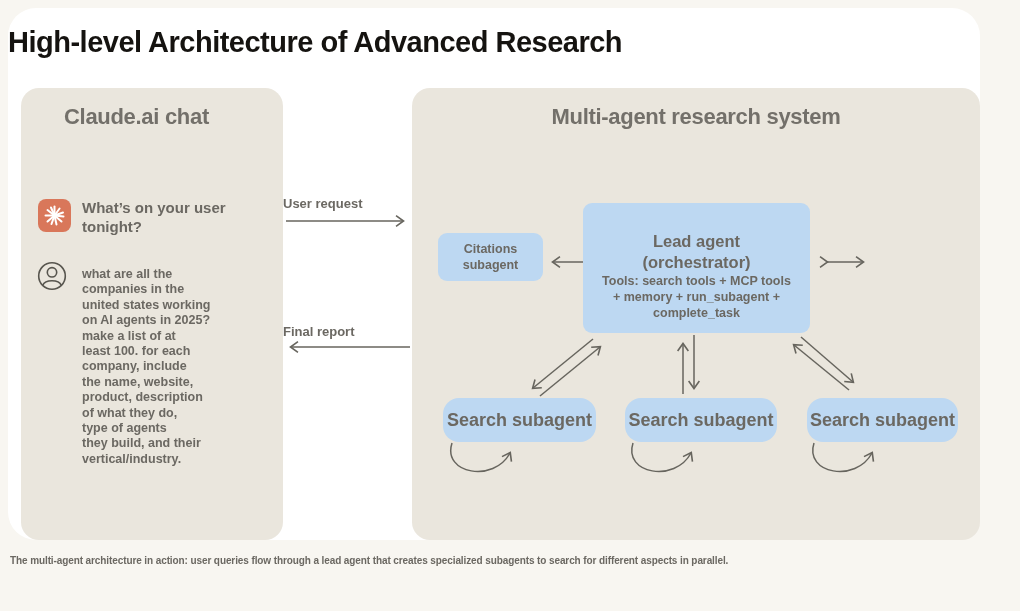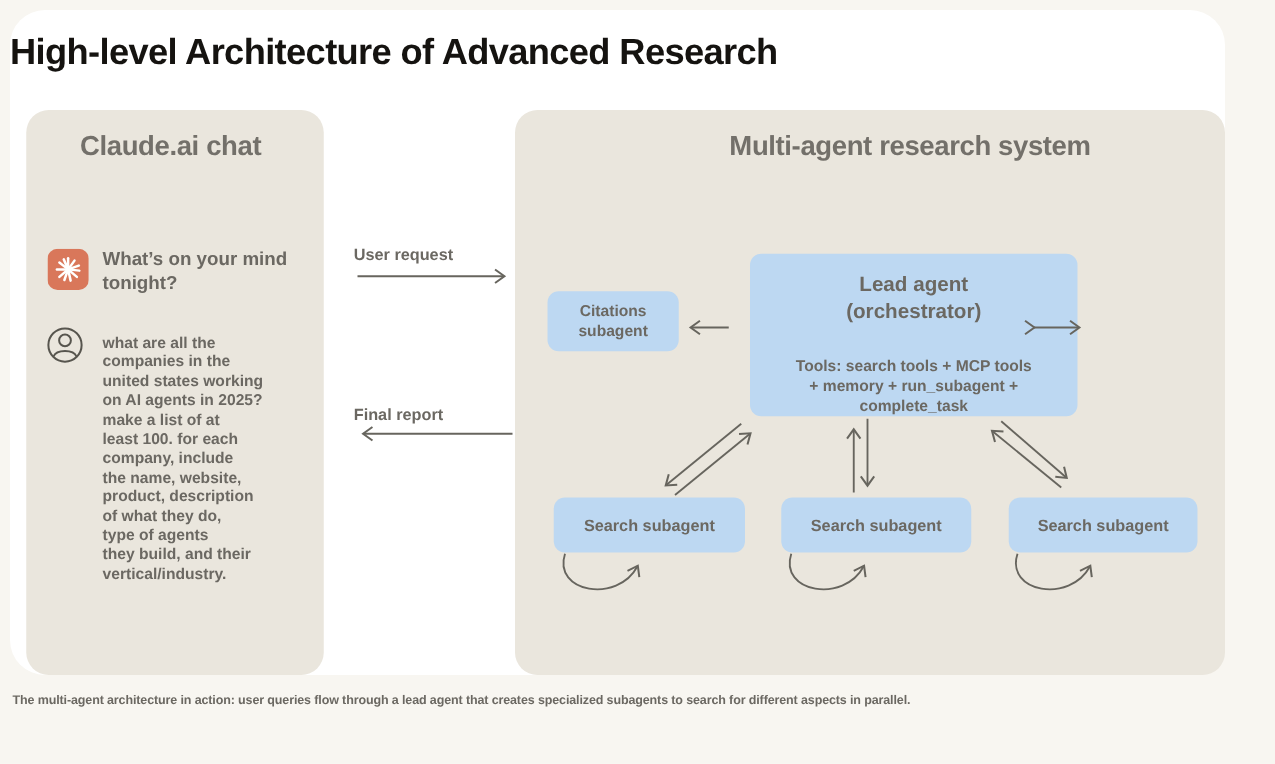--- a/index.html
+++ b/index.html
@@ -15,28 +15,28 @@
   }
   .page-title{
     position:absolute;left:8px;top:26px;width:972px;
     font-size:29px;font-weight:bold;
     letter-spacing:-0.5px;color:var(--title_black,#151310);
   }
   .panel{
     position:absolute;top:88px;height:452px;
     background:var(--panel,#eae6dd);border-radius:18px;
   }
-  .panel--left{left:21px;width:238px;}
+  .panel--left{left:21px;width:262px;}
   .panel--right{left:412px;width:568px;}
   .panel-title{
     font-weight:bold;color:var(--text_gray,#73706a);
     font-size:22px;letter-spacing:-0.3px;
   }
   .panel--left .panel-title{position:absolute;left:43px;top:16px;}
-  .panel--right .panel-title{position:absolute;left:0;top:16px;width:100%;text-align:center;margin-left:32px;}
+  .panel--right .panel-title{position:absolute;left:0;top:16px;width:100%;text-align:center;}
 
   
   .chat-icon{position:absolute;display:block;}
   .claude-logo{left:17px;top:111px;width:33px;height:33px;}
   .user-avatar{left:15px;top:172px;width:32px;height:32px;}
   .greeting{
     position:absolute;left:61px;top:110px;width:180px;
     font-size:15px;line-height:19px;font-weight:bold;
     color:var(--text_dark_gray,#6b6862);
   }
@@ -56,26 +56,26 @@
 
   
   .blue-box{
     position:absolute;background:var(--box_blue,#bdd8f2);
     border-radius:9px;display:flex;align-items:center;justify-content:center;
     text-align:center;color:var(--text_dark_gray,#66655f);font-weight:bold;
   }
   .box-citations{left:26px;top:145px;width:105px;height:48px;font-size:12.5px;line-height:16px;white-space:pre-line;}
   .box-memory{left:460px;top:145px;width:81px;height:57px;font-size:13px;}
   .box-lead{
-    left:188px;top:115px;width:262px;height:130px;
-    flex-direction:column;justify-content:space-between;padding-top:15px;box-sizing:border-box;
+    left:171px;top:115px;width:227px;height:130px;
+    flex-direction:column;justify-content:center;padding-top:15px;box-sizing:border-box;
   }
   .lead-title{font-size:16.5px;line-height:21px;white-space:pre-line;}
   .lead-tools{font-size:12.5px;line-height:16px;width:210px;white-space:pre-line;}
-  .box-search{top:310px;height:44px;font-size:13px;}
+  .box-search{top:310px;height:44px;font-size:18px;border-radius:16px;}
   .box-search--1{left:31px;width:153px;}
   .box-search--2{left:213px;width:152px;}
   .box-search--3{left:395px;width:151px;}
 
   
   .arrows{position:absolute;left:0;top:0;width:1020px;height:611px;pointer-events:none;}
   .arrow-line{stroke:var(--arrow,#67655e);stroke-width:1.5;fill:none;}
 
   .caption{
     position:absolute;left:10px;top:551px;width:950px;
@@ -105,21 +105,21 @@
           <line x1="16.5" y1="16.5" x2="23.5" y2="22.5"></line>
           <line x1="16.5" y1="16.5" x2="18.5" y2="25.5"></line>
           <line x1="16.5" y1="16.5" x2="13.5" y2="25"></line>
           <line x1="16.5" y1="16.5" x2="9.5" y2="22.5"></line>
           <line x1="16.5" y1="16.5" x2="7.5" y2="16.5"></line>
           <line x1="16.5" y1="16.5" x2="9.5" y2="11"></line>
           <line x1="16.5" y1="16.5" x2="13" y2="8.5"></line>
         </g>
       </svg>
     </span>
-    <div class="greeting">What’s on your mind tonight?</div>
+    <div class="greeting">What’s on your user tonight?</div>
 
     <span class="chat-icon user-avatar">
       <svg width="32" height="32" viewBox="0 0 32 32" fill="none" stroke="#57554e" stroke-width="1.6">
         <circle cx="16" cy="16" r="13.3"></circle>
         <circle cx="16" cy="12.3" r="4.7"></circle>
         <path d="M6.8,25.2 C9.2,19.2 22.8,19.2 25.2,25.2"></path>
       </svg>
     </span>
     <div class="query">what are all the
 companies in the

